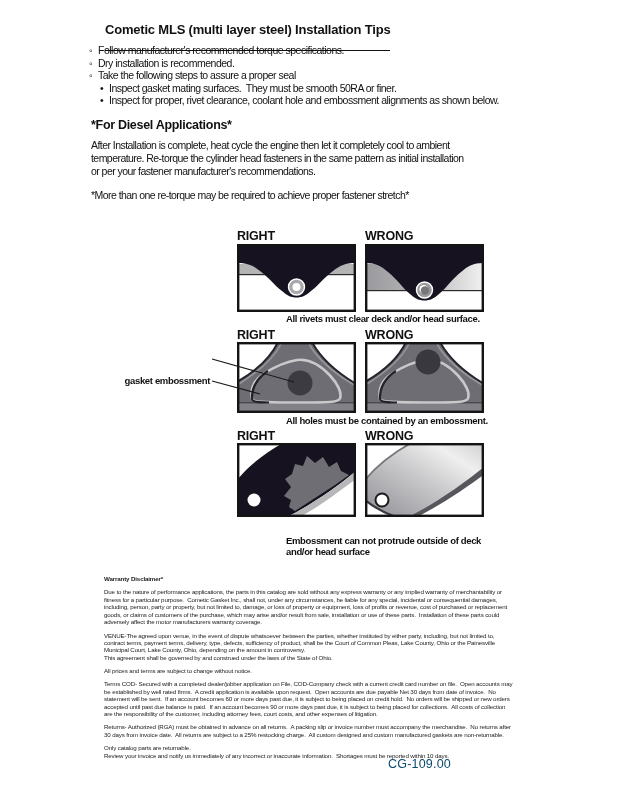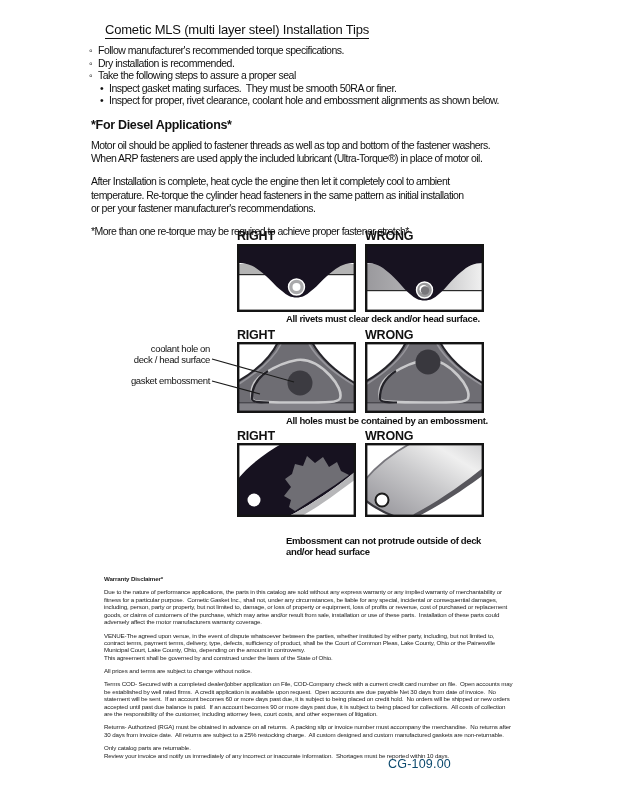--- a/index.html
+++ b/index.html
@@ -3,22 +3,22 @@
 <meta charset="utf-8">
 <style>
   html,body{margin:0;padding:0;background:#ffffff;}
   .page{
     position:relative;width:618px;height:800px;background:#ffffff;overflow:hidden;
     font-family:"Liberation Sans","DejaVu Sans",sans-serif;color:#111;
   }
   .abs{position:absolute;}
   
   .title{
-    left:105px;top:22px;font-size:13px;font-weight:normal;letter-spacing:-0.2px;
-    border-bottom:1.6px solid #111;padding-bottom:1px;white-space:nowrap;
+    left:105px;top:22px;font-size:13px;font-weight:bold;letter-spacing:-0.2px;
+    border-bottom:1.6px solid #111;padding-bottom:13px;white-space:nowrap;
   }
   
   .bullets{left:89px;top:44px;font-size:10.5px;letter-spacing:-0.5px;line-height:12.6px;}
   .bullet-row{display:flex;white-space:pre;}
   .bullet-row.sub{margin-left:11px;}
   .bullet-marker{width:9px;flex:0 0 9px;}
   
   .diesel{left:91px;top:118px;}
   .diesel-heading{font-size:12.5px;font-weight:bold;letter-spacing:-0.3px;margin:0 0 7px 0;}
   .para{font-size:10.5px;letter-spacing:-0.55px;line-height:13.2px;white-space:pre;margin:0 0 10px 0;}
@@ -49,22 +49,20 @@
   <div class="abs bullets">
     <div class="bullet-row"><span class="bullet-marker">◦</span><span>Follow manufacturer's recommended torque specifications.</span></div>
     <div class="bullet-row"><span class="bullet-marker">◦</span><span>Dry installation is recommended.</span></div>
     <div class="bullet-row"><span class="bullet-marker">◦</span><span>Take the following steps to assure a proper seal</span></div>
     <div class="bullet-row sub"><span class="bullet-marker">•</span><span>Inspect gasket mating surfaces.  They must be smooth 50RA or finer.</span></div>
     <div class="bullet-row sub"><span class="bullet-marker">•</span><span>Inspect for proper, rivet clearance, coolant hole and embossment alignments as shown below.</span></div>
   </div>
 
   <div class="abs diesel">
     <div class="diesel-heading">*For Diesel Applications*</div>
-    <p class="para">Motor oil should be applied to fastener threads as well as top and bottom of the fastener washers.
-When ARP fasteners are used apply the included lubricant (Ultra-Torque®) in place of motor oil.</p>
     <p class="para">After Installation is complete, heat cycle the engine then let it completely cool to ambient
 temperature. Re-torque the cylinder head fasteners in the same pattern as initial installation
 or per your fastener manufacturer's recommendations.</p>
     <p class="para">*More than one re-torque may be required to achieve proper fastener stretch*</p>
   </div>
 
   <div class="abs diagram" style="left:237px;top:229px;height:96px;">
     <div class="dlabels">
       <div class="dlabel right">RIGHT</div>
       <div class="dlabel wrong">WRONG</div>
@@ -91,23 +89,21 @@
       <rect x="0" y="46" width="119" height="1.2" fill="#2a2a2a"></rect>
       <path d="M0,0 H119 V19 C108,19 103,22 96,28 C86,36 82,43.5 74,50 C69,54.5 65,56.5 59.5,56.5 C54,56.5 50,54.5 45,50 C37,43.5 33,36 23,28 C16,22 11,19 0,19 Z" fill="#171220"></path>
       <circle cx="59.5" cy="46" r="8" fill="#9b9b9d" stroke="#ffffff" stroke-width="1.4"></circle>
       <circle cx="58.7" cy="45.2" r="4.2" fill="#ffffff"></circle>
       <circle cx="60" cy="46.5" r="4.2" fill="#77767a"></circle>
       <rect x="1.2" y="1.2" width="116.6" height="65.6" fill="none" stroke="#141414" stroke-width="2.4"></rect>
     </svg>
     <div class="caption" style="top:85px;">All rivets must clear deck and/or head surface.</div>
   </div>
 
-  <div class="abs annotation" style="left:85px;top:344px;">coolant hole on
-deck / head surface</div>
-  <div class="abs annotation" style="left:85px;top:376px;">gasket embossment</div>
+  <div class="abs annotation" style="left:85px;top:376px;font-weight:bold;">gasket embossment</div>
 
   <div class="abs diagram" style="left:237px;top:328px;height:100px;">
     <div class="dlabels">
       <div class="dlabel right">RIGHT</div>
       <div class="dlabel wrong">WRONG</div>
     </div>
     <svg class="panel" style="left:0;top:14px;" width="119" height="71" viewBox="0 0 119 71">
       <rect width="119" height="71" fill="#6e6d73"></rect>
       <rect x="0" y="61" width="119" height="10" fill="#828187"></rect>
       <rect x="0" y="60" width="119" height="1.4" fill="#4a494f"></rect>

